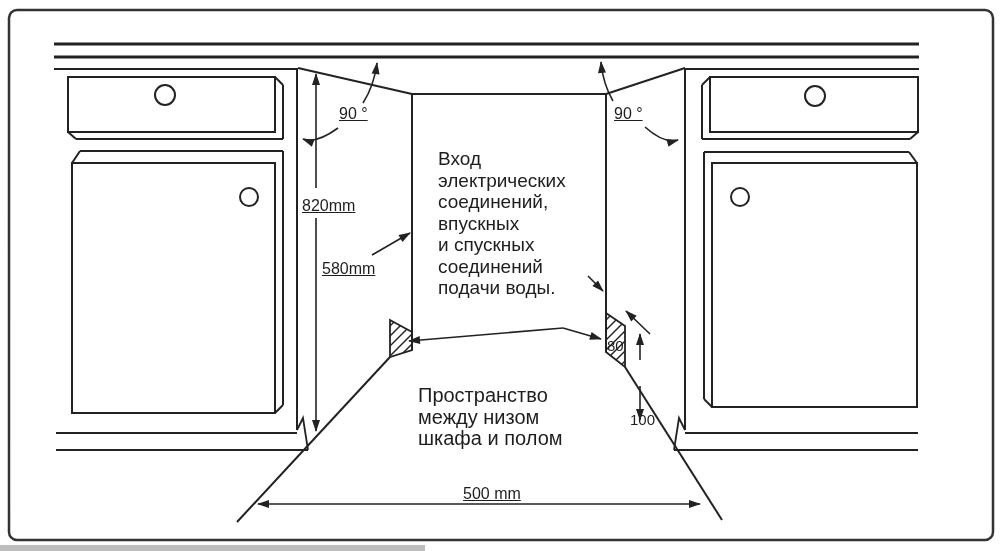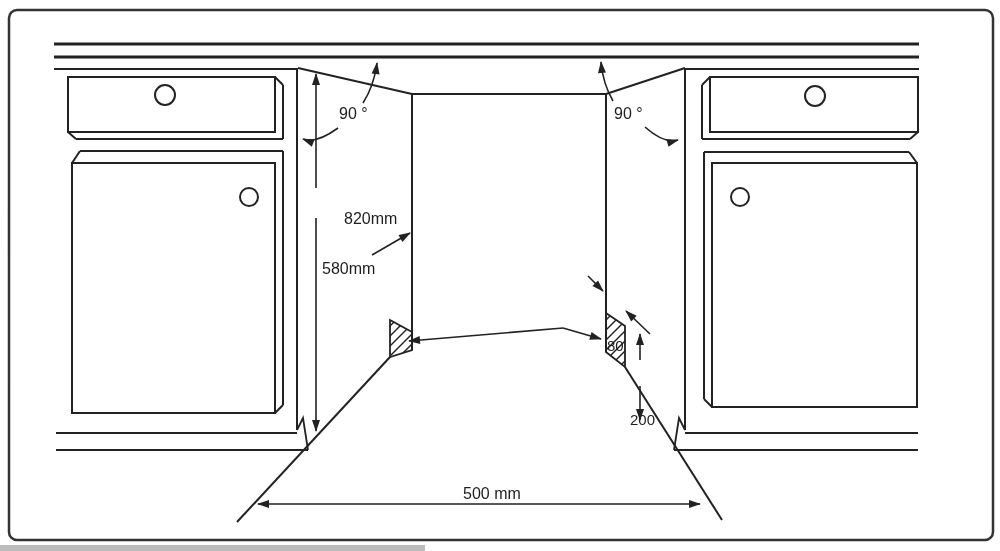--- a/index.html
+++ b/index.html
@@ -2,21 +2,21 @@
 <html><head>
 <meta charset="utf-8">
 <style>
   html,body{margin:0;padding:0;background:#ffffff;}
   #stage{position:relative;width:1000px;height:551px;background:#ffffff;overflow:hidden;
          font-family:"Liberation Sans","DejaVu Sans",sans-serif;color:#1e1e1e;}
   #lines{position:absolute;left:0;top:0;}
   .txt{position:absolute;white-space:pre-line;color:#1e1e1e;}
   .note{font-size:19px;line-height:21.5px;}
   .note-floor{font-size:20px;line-height:21.5px;}
-  .dim{font-size:16px;line-height:16px;}
+  .dim{font-size:16px;line-height:16px;text-decoration:underline;}
   .dim-sm{font-size:15px;line-height:15px;margin-top:46px;}
   #bottom-bar{position:absolute;left:0;top:545px;width:425px;height:6px;background:#bdbdbd;}
 </style>
 </head>
 <body>
 
 <div id="stage">
 
   <svg id="lines" width="1000" height="551" viewBox="0 0 1000 551">
     <defs>
@@ -150,30 +150,40 @@
       <path d="M640,360 L640,334" marker-end="url(#ah)"></path>
       <path d="M640,386 L640,420" marker-end="url(#ah)"></path>
     </g>
 
     <g stroke="#222" fill="none" stroke-width="1.6">
       <path d="M479,504 L258,504" marker-end="url(#ah)"></path>
       <path d="M479,504 L700,504" marker-end="url(#ah)"></path>
     </g>
   </svg>
 
+  <div class="txt note" style="left:438px;top:148px;width:170px;">Вход
+электрических
+соединений,
+впускных
+и спускных
+соединений
+подачи воды.</div>
 
+  <div class="txt note-floor" style="left:418px;top:385px;width:180px;">Пространство
+между низом
+шкафа и полом</div>
 
-  <div class="txt dim" style="left:302px;top:211px;margin-left:42px;">820mm</div>
+  <div class="txt dim" style="left:302px;top:198px;">820mm</div>
 
   <div class="txt dim" style="left:322px;top:261px;text-align:center;">580mm</div>
 
   <div class="txt dim" style="left:339px;top:106px;">90 °</div>
 
   <div class="txt dim" style="left:614px;top:106px;">90 °</div>
 
   <div class="txt dim-sm" style="left:607px;top:292px;">80</div>
 
-  <div class="txt dim-sm" style="left:630px;top:366px;">200</div>
+  <div class="txt dim-sm" style="left:630px;top:366px;">100</div>
 
   <div class="txt dim" style="left:463px;top:486px;">500 mm</div>
 
   <div id="bottom-bar"></div>
 </div>
 
 </body></html>

